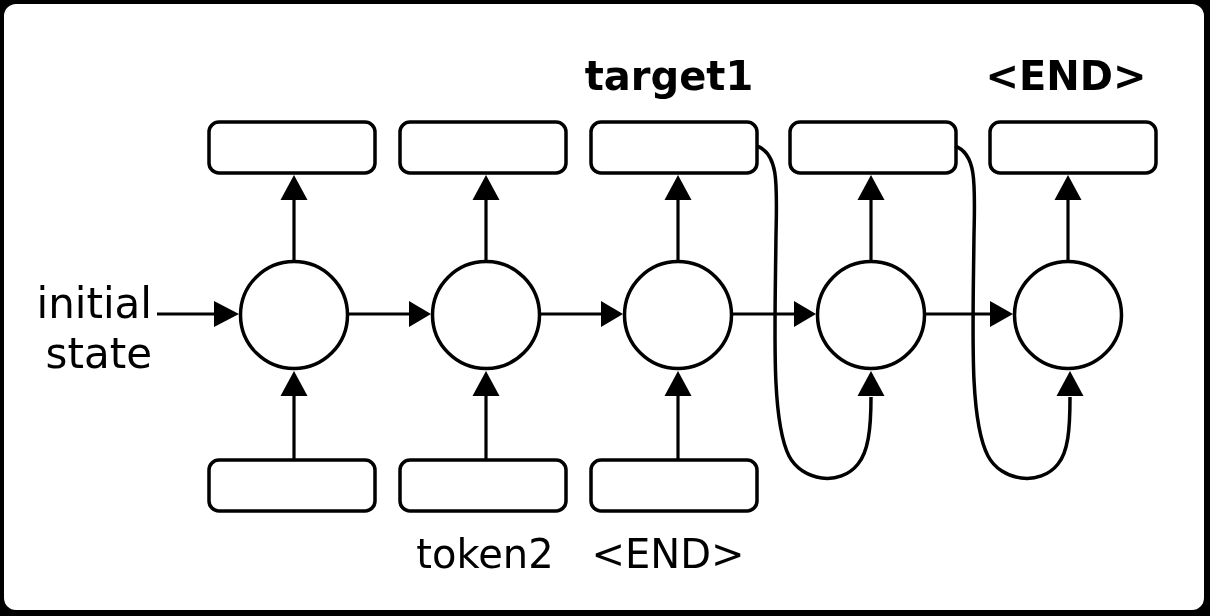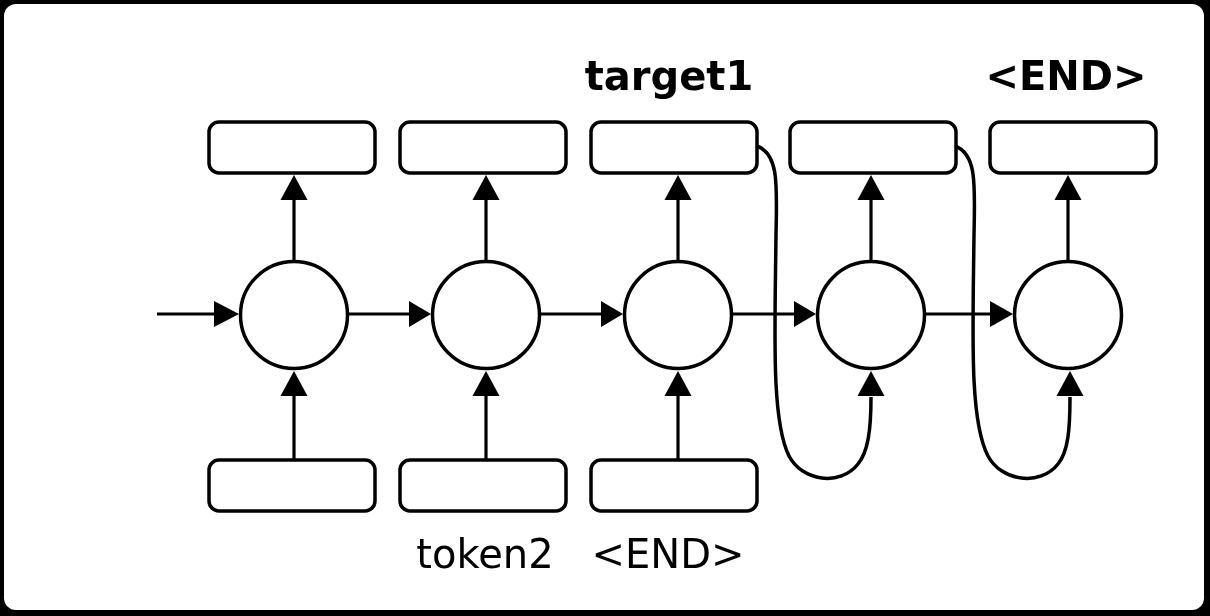--- a/index.html
+++ b/index.html
@@ -111,20 +111,22 @@
 
       <polygon points="294,371 280.5,396 307.5,396"></polygon>
       <polygon points="486,371 472.5,396 499.5,396"></polygon>
       <polygon points="678,371 664.5,396 691.5,396"></polygon>
       <polygon points="871,371 857.5,396 884.5,396"></polygon>
       <polygon points="1070,371 1056.5,396 1083.5,396"></polygon>
     </g>
   </svg>
 
   <div class="initial-state">
+    <div>initial</div>
+    <div>state</div>
   </div>
 
   <div class="lbl lbl-top" style="left:669px">target1</div>
   <div class="lbl lbl-top" style="left:1066px">&lt;END&gt;</div>
 
   <div class="lbl lbl-bottom" style="left:485px">token2</div>
   <div class="lbl lbl-bottom" style="left:668px">&lt;END&gt;</div>
 </div>
 
 </body></html>

